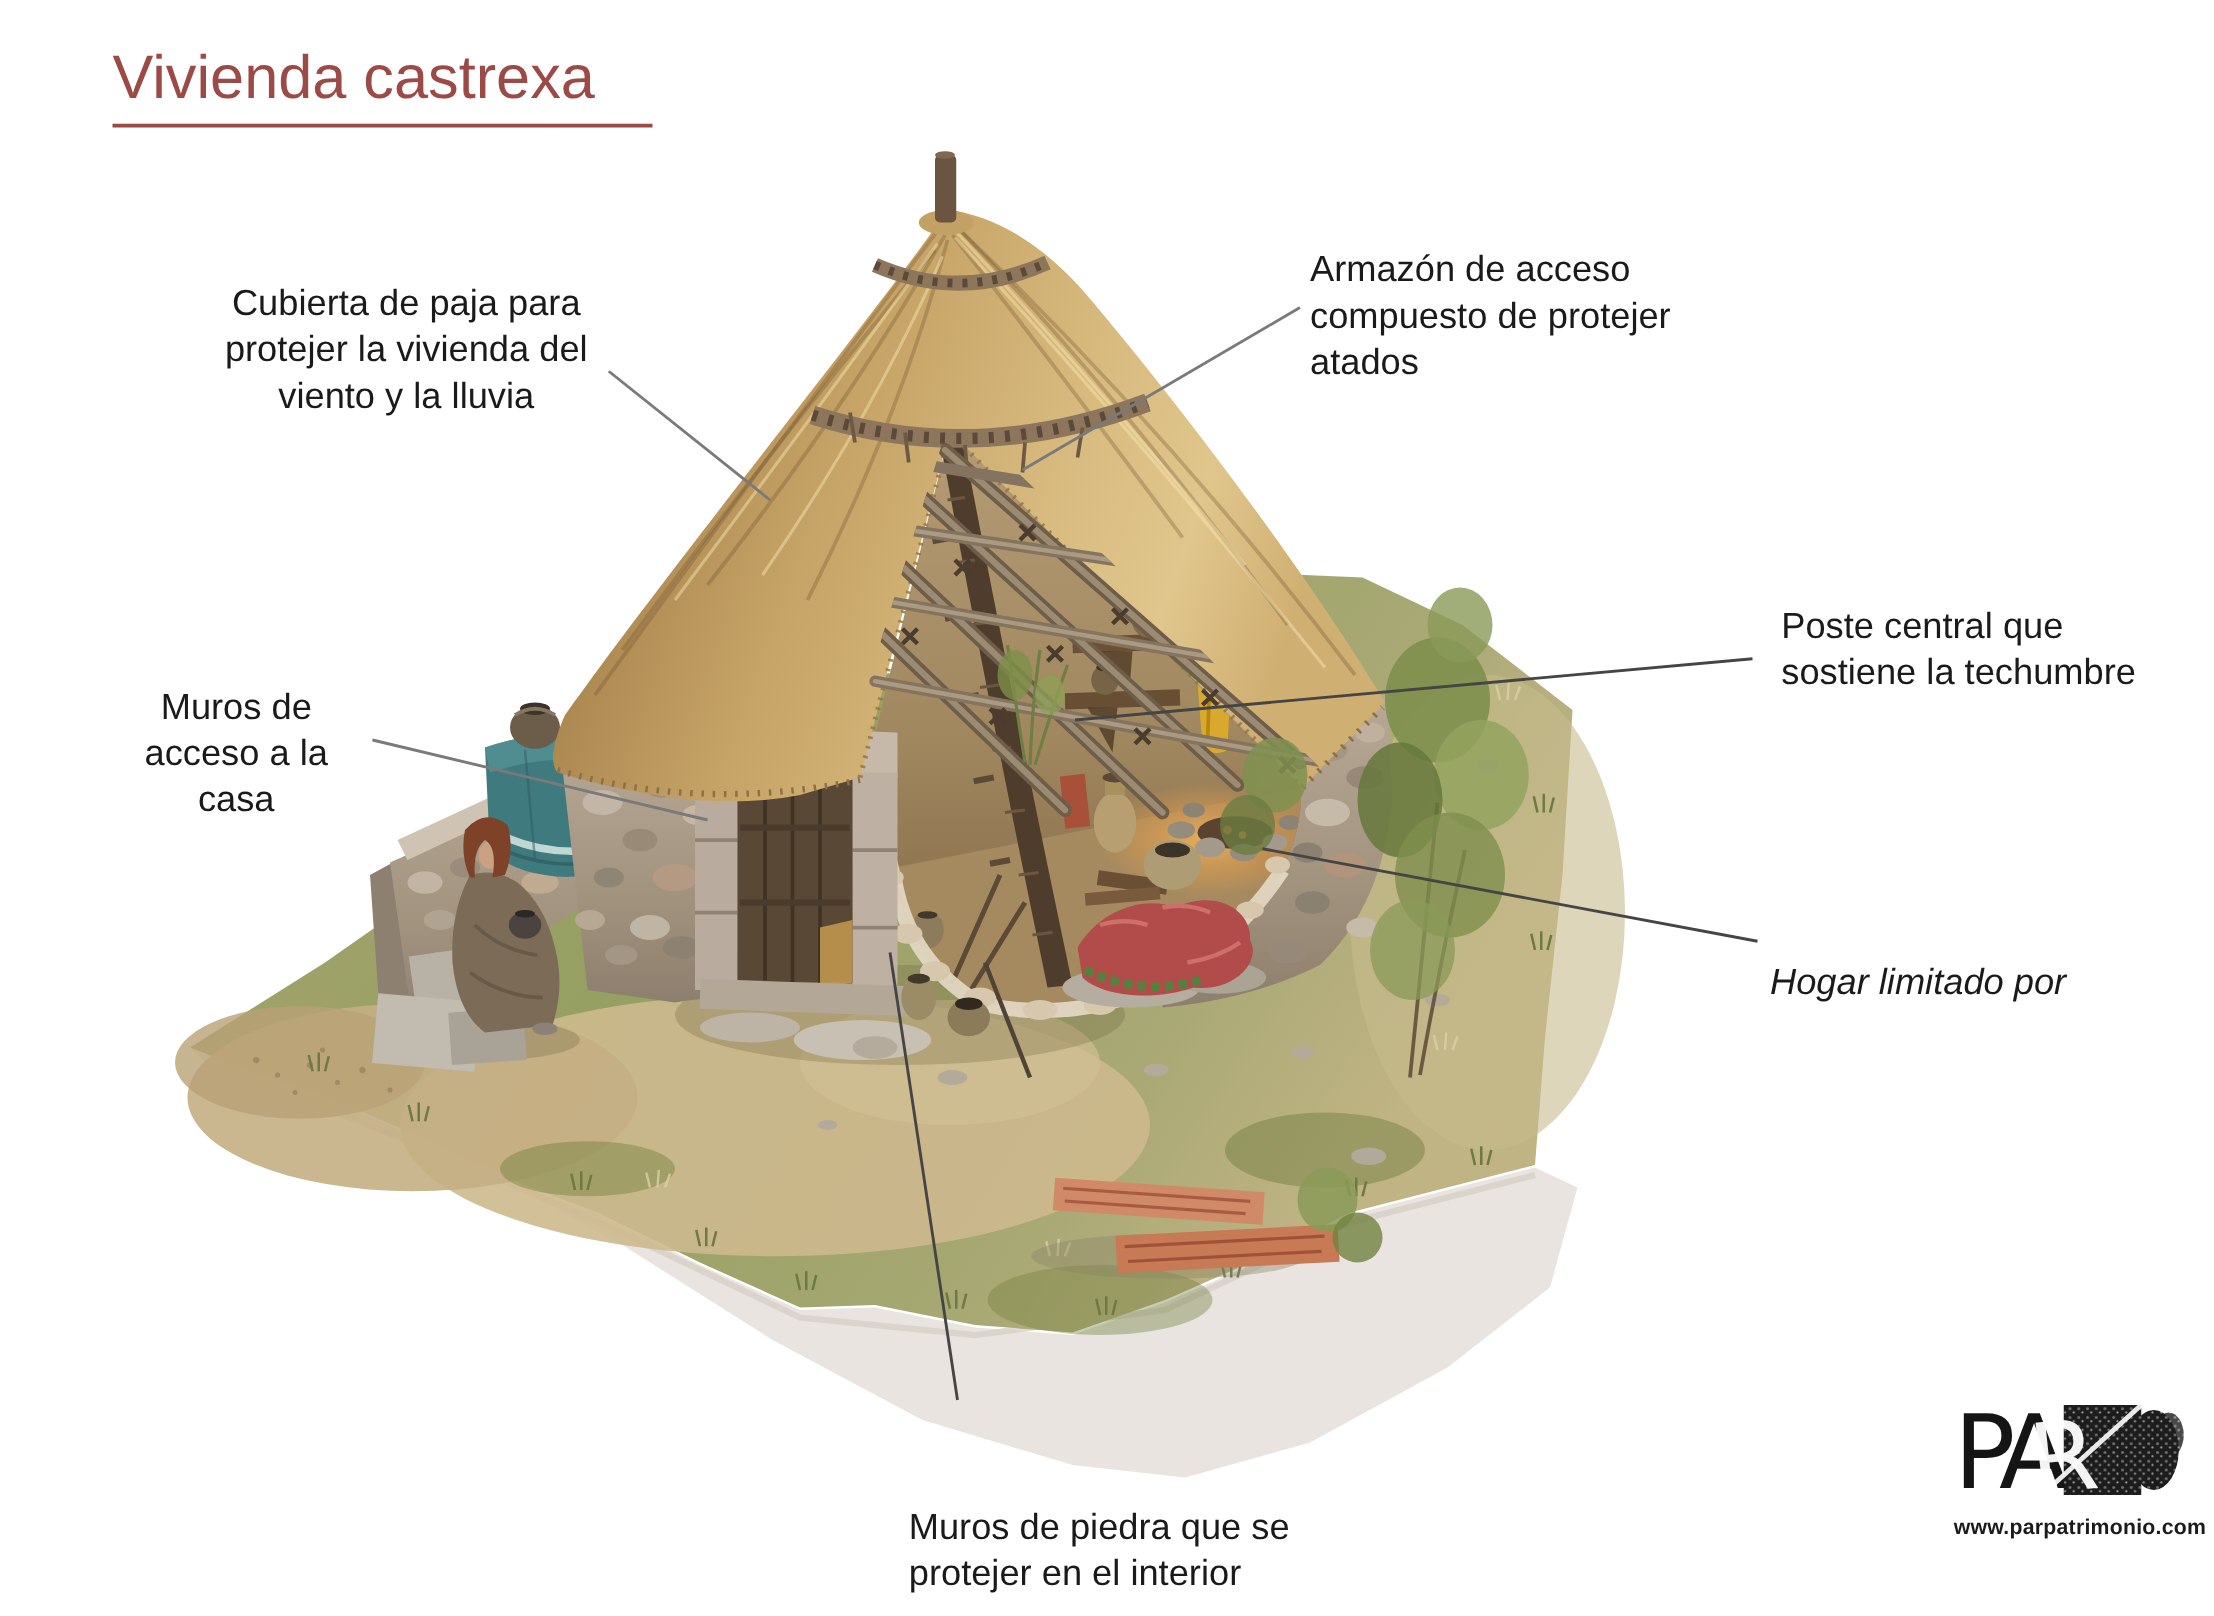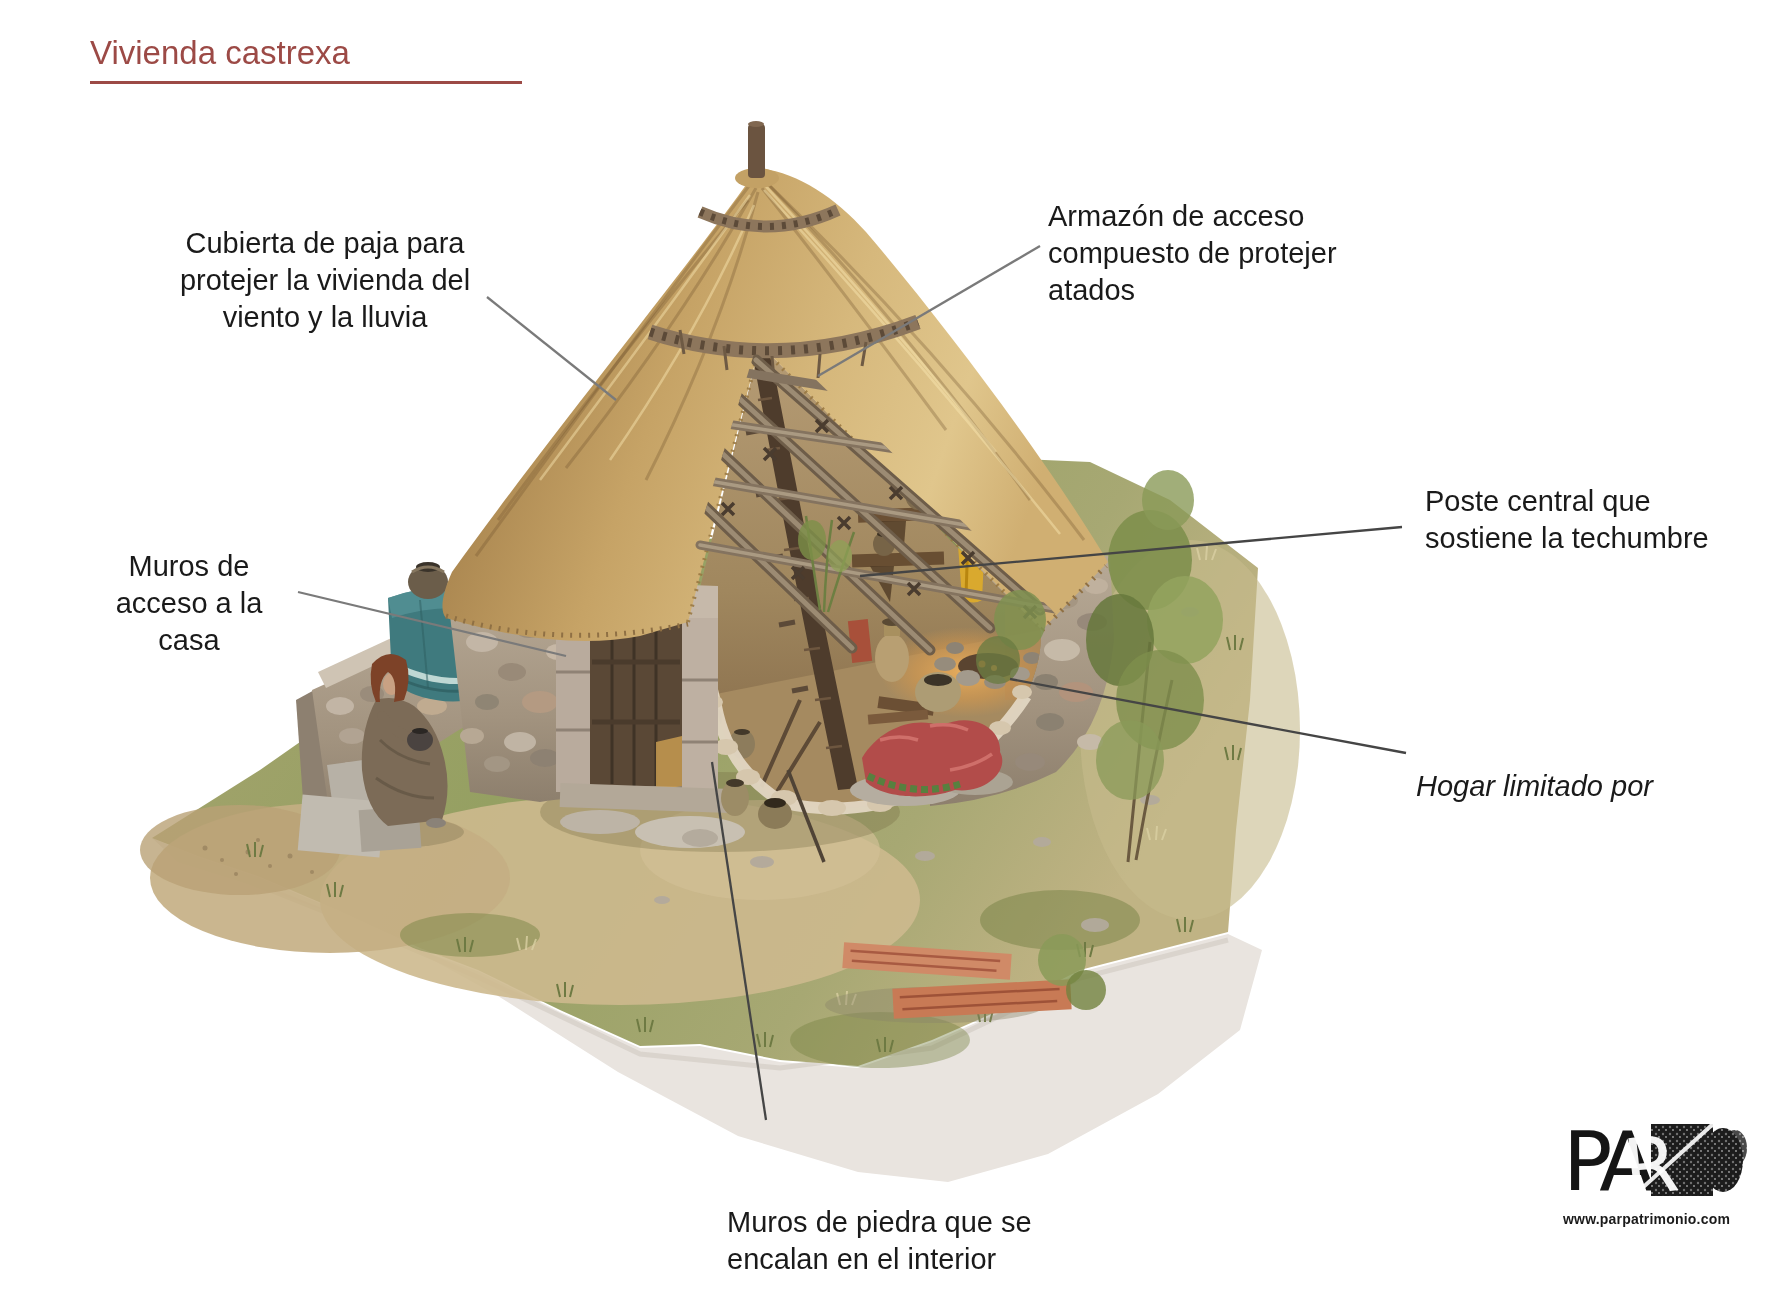--- a/index.html
+++ b/index.html
@@ -7,33 +7,33 @@
     --title-color:#9c4a46;
     --label-color:#1a1a1a;
     --leader-gray:#7a7a7a;
     --leader-dark:#454545;
   }
   html,body{margin:0;padding:0;background:#fff;}
   .page{position:relative;width:1771px;height:1293px;background:var(--background);
         overflow:hidden;font-family:"Liberation Sans",sans-serif;}
   .illustration{position:absolute;left:0;top:0;width:1771px;height:1293px;}
   .page-title{position:absolute;left:90px;top:34px;width:432px;
-      font-size:33px;line-height:1.15;color:var(--title-color);
+      font-size:49px;line-height:1.15;color:var(--title-color);
       border-bottom:3px solid var(--title-color);padding-bottom:9px;font-weight:400;}
   .callout{position:absolute;font-size:29px;line-height:37px;color:var(--label-color);}
   .callout span{display:block;}
   .r{text-align:center;}
   #label-cubierta{left:168px;top:225px;width:314px;}
   #label-armazon{left:1048px;top:198px;width:330px;}
   #label-poste{left:1413px;top:483px;width:330px;margin-left:12px;}
   #label-puerta{left:95px;top:548px;width:188px;}
   #label-hogar{left:1416px;top:768px;width:320px;font-style:italic;}
   #label-muros{left:727px;top:1204px;width:330px;}
   .logo-box{position:absolute;left:1563px;top:1118px;width:195px;}
-  .logo-url{font-size:14px;font-weight:bold;letter-spacing:.2px;color:#1b1b1b;margin-top:1px;}
+  .logo-url{font-size:17px;font-weight:bold;letter-spacing:.2px;color:#1b1b1b;margin-top:1px;}
   svg .leader{stroke:var(--leader-gray);stroke-width:2.3;}
   svg .leader-dark{stroke:var(--leader-dark);stroke-width:2.3;}
 </style>
 </head>
 <body>
 
 <div class="page">
 
   <svg class="illustration" viewBox="0 0 1771 1293">
     <defs>
@@ -477,21 +477,21 @@
   <div class="callout r" id="label-puerta">
     <span>Muros de</span>
     <span>acceso a la</span>
     <span>casa</span>
   </div>
   <div class="callout" id="label-hogar">
     <span>Hogar limitado por</span>
   </div>
   <div class="callout" id="label-muros">
     <span>Muros de piedra que se</span>
-    <span>encalan en el interior</span>
+    <span>protejer en el interior</span>
   </div>
 
   <div class="logo-box">
     <svg width="195" height="88" viewBox="0 0 195 88">
       <text x="0" y="72" font-family="DejaVu Sans, sans-serif" font-size="82" letter-spacing="-8" fill="#151515">PA</text>
       <rect x="88" y="6" width="62" height="72" fill="url(#spk2)"></rect>
       <ellipse cx="160" cy="42" rx="20" ry="32" fill="url(#spk2)"></ellipse>
       <ellipse cx="172" cy="30" rx="12" ry="18" fill="url(#spk2)" opacity="0.8"></ellipse>
       <defs>
         <pattern id="spk2" width="7" height="7" patternUnits="userSpaceOnUse">

